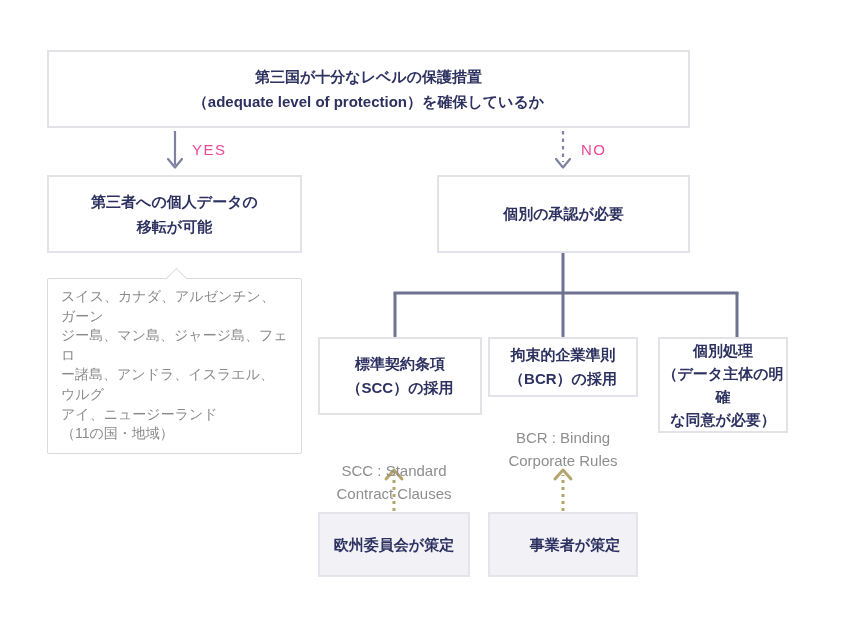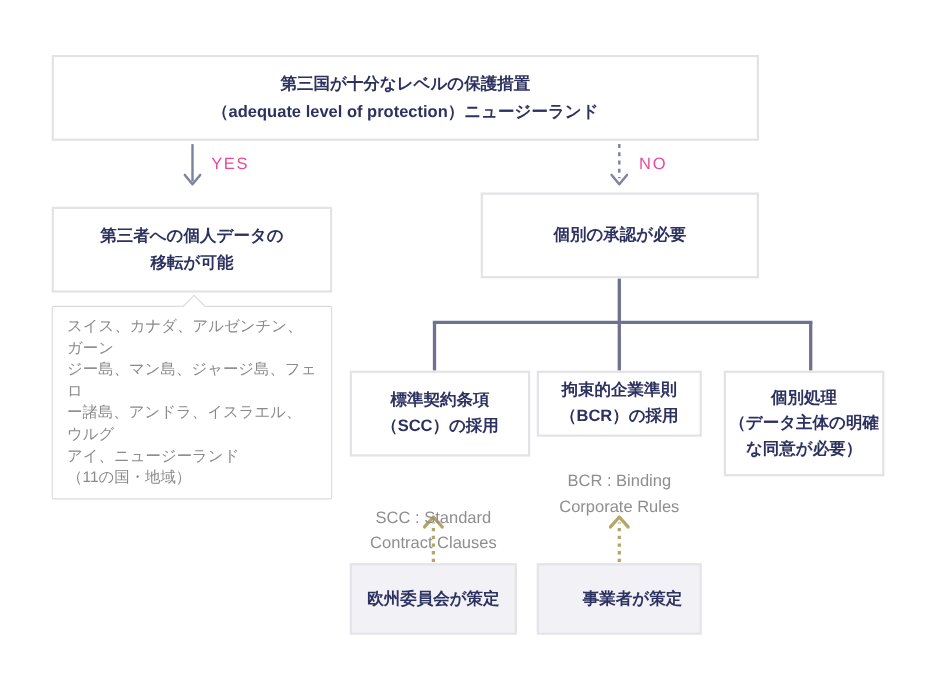--- a/index.html
+++ b/index.html
@@ -32,25 +32,25 @@
     align-items: center;
     justify-content: center;
     text-align: center;
     color: #2d3160;
     font-weight: bold;
     font-size: 15px;
     line-height: 1.7;
   }
   .box .txt { white-space: pre-line; }
   .root-box   { left: 47px;  top: 50px;  width: 643px; height: 78px; }
-  .yes-box    { left: 47px;  top: 175px; width: 255px; height: 78px; margin-top: 13px; }
+  .yes-box    { left: 47px;  top: 175px; width: 255px; height: 78px; }
   .no-box     { left: 437px; top: 175px; width: 253px; height: 78px; }
   .scc-box    { left: 318px; top: 337px; width: 164px; height: 78px; line-height: 1.6; }
   .bcr-box    { left: 488px; top: 337px; width: 150px; height: 60px; line-height: 1.6; }
-  .ind-box    { left: 658px; top: 337px; width: 146px; height: 96px; line-height: 1.55; }
+  .ind-box    { left: 658px; top: 337px; width: 130px; height: 96px; line-height: 1.55; }
   .drafter-box {
     background: #f1f1f6;
     border-color: #e4e4ea;
   }
   .drafter-1  { left: 318px; top: 512px; width: 152px; height: 65px; }
   .drafter-2  { left: 488px; top: 512px; width: 150px; height: 65px; padding-left: 24px; }
   .edge-label {
     position: absolute;
     color: #ec4899;
     font-size: 15px;
@@ -127,21 +127,21 @@
     </g>
 
     <g stroke="#b6a56b" stroke-width="3" fill="none">
       <line x1="563" y1="511" x2="563" y2="475" stroke-dasharray="3,4"></line>
       <polyline points="555,479 563,470 571,479" stroke-linecap="round" stroke-linejoin="round"></polyline>
     </g>
   </svg>
 
   <div class="box root-box">
     <span class="txt">第三国が十分なレベルの保護措置
-（adequate level of protection）ニュージーランド</span>
+（adequate level of protection）を確保しているか</span>
   </div>
 
   <div class="edge-label yes-label">YES</div>
   <div class="edge-label no-label">NO</div>
 
   <div class="box yes-box">
     <span class="txt">第三者への個人データの
 移転が可能</span>
   </div>
 

